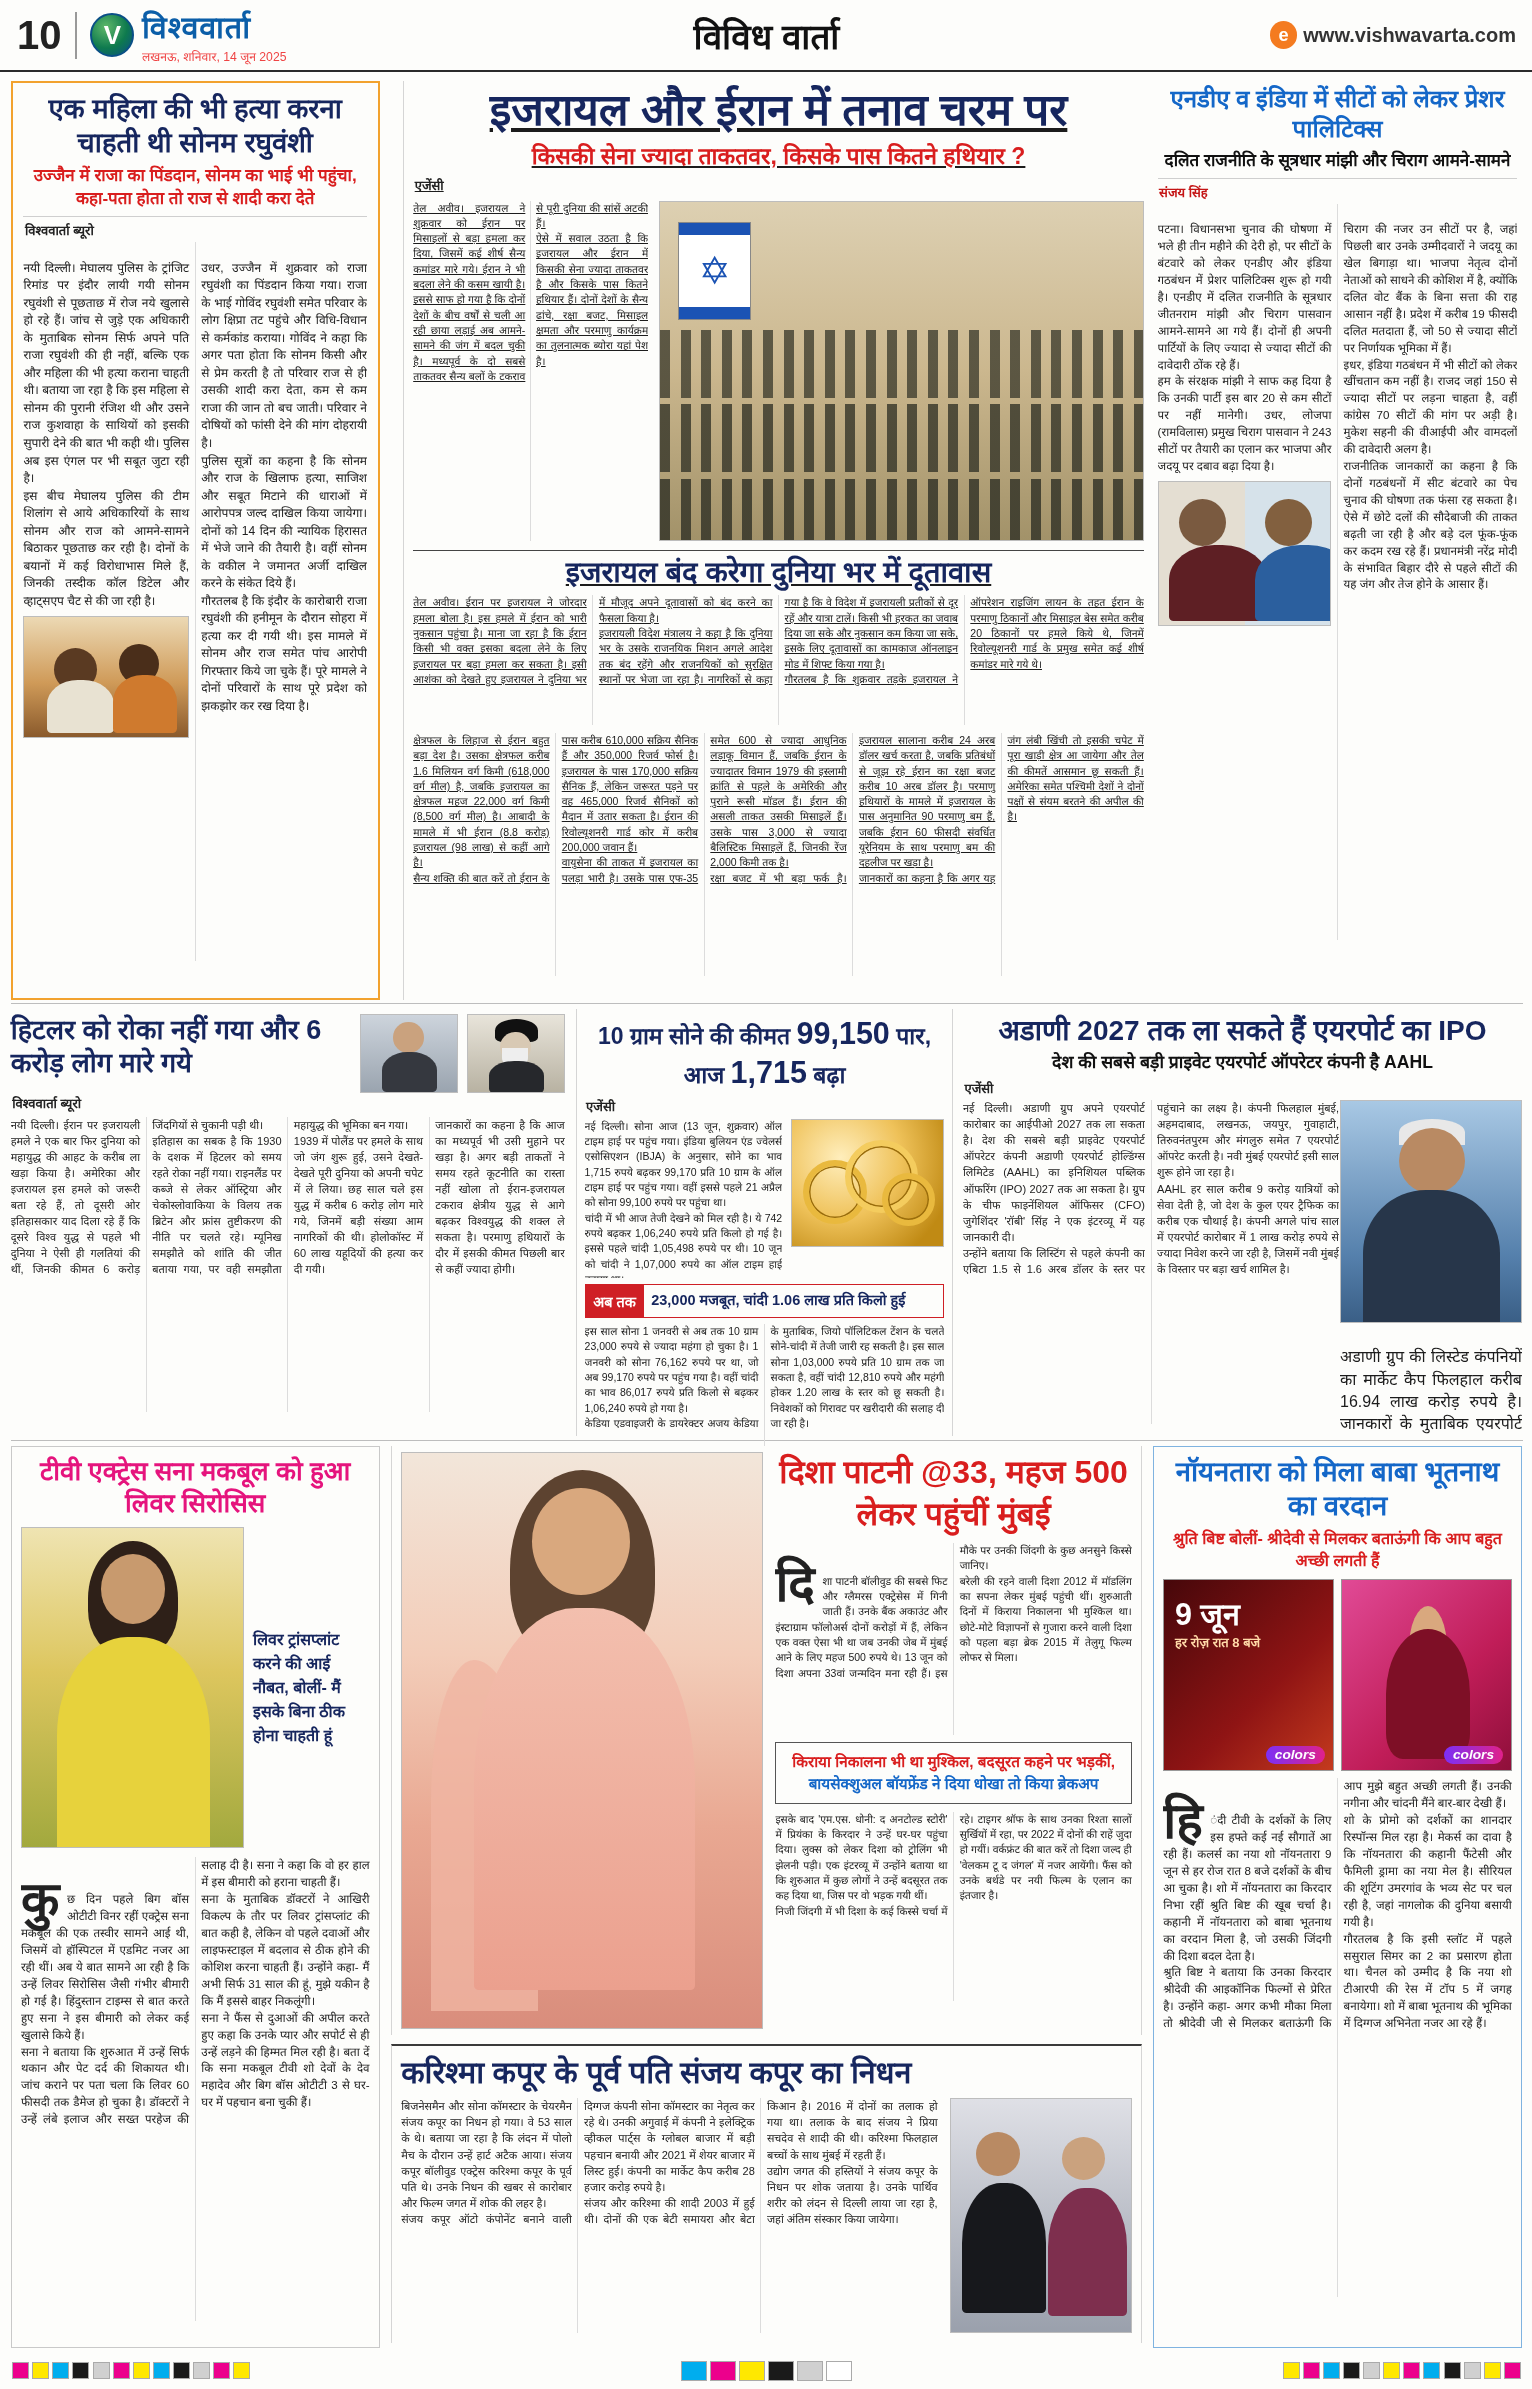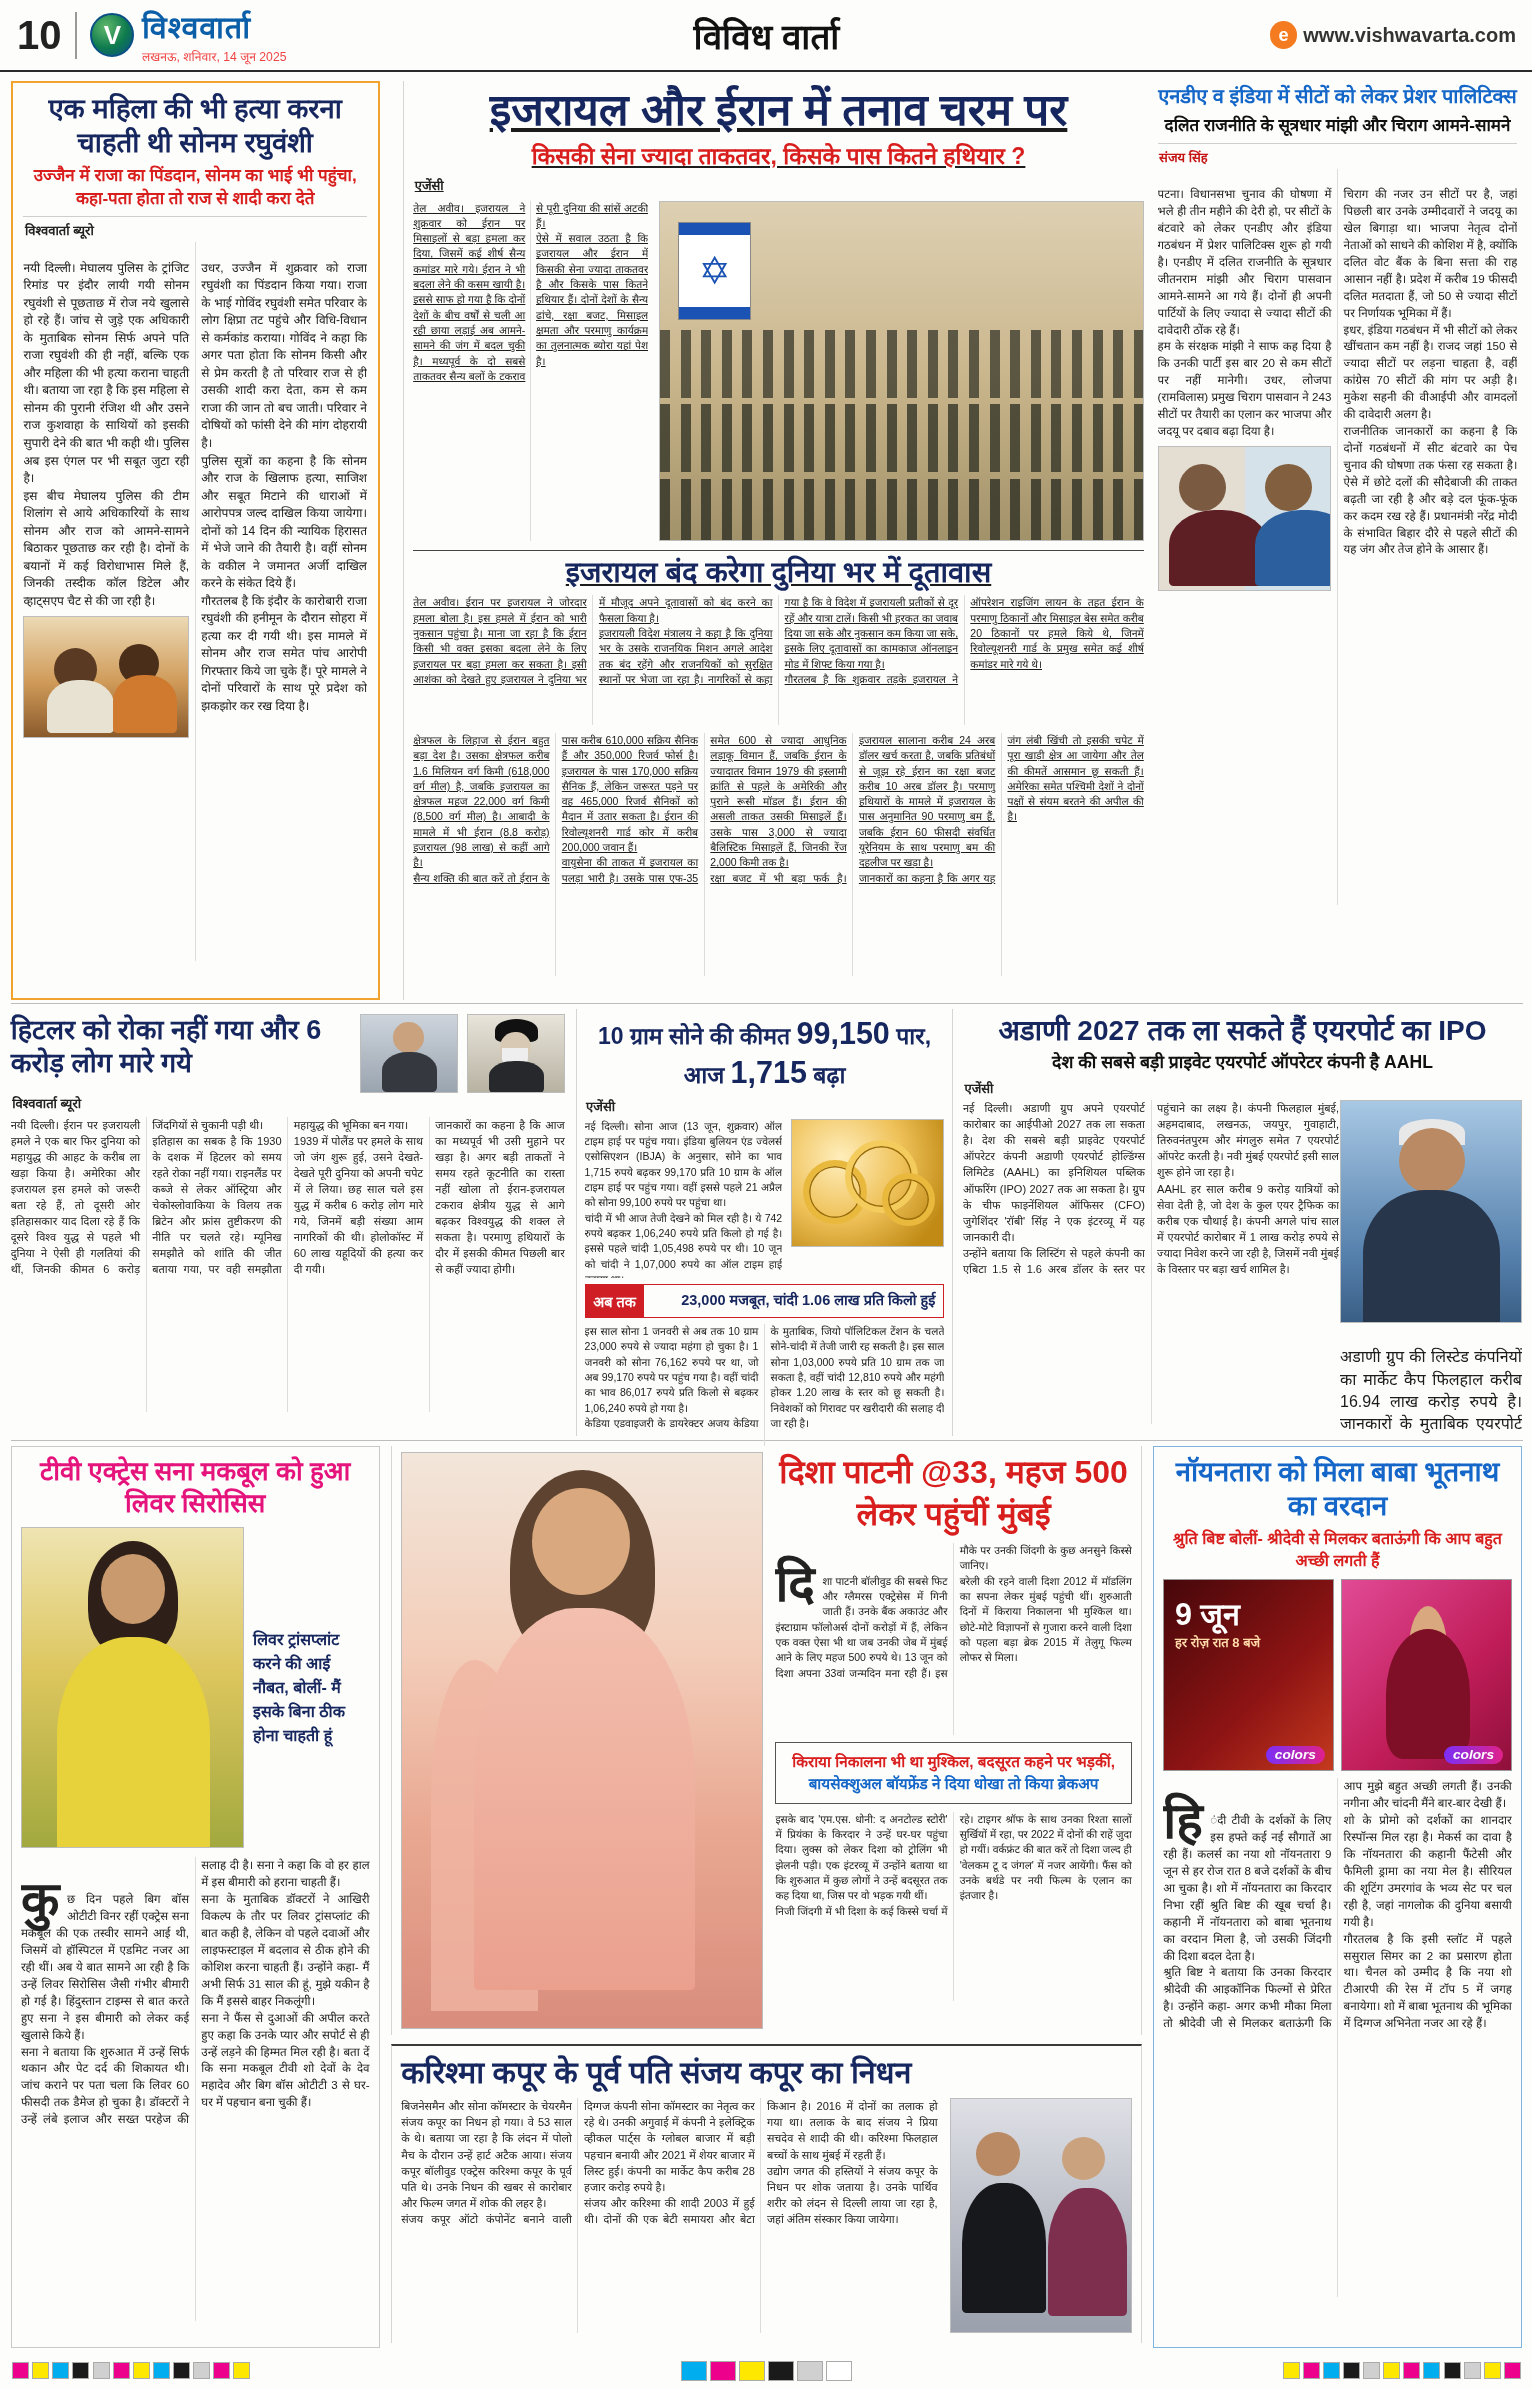--- a/index.html
+++ b/index.html
@@ -126,21 +126,21 @@
   .hit-top .hl { flex:1; font-size:27px; text-align:left; }
   #sec-hitler .byline { margin-top:1.5px; }
   #sec-hitler .body { height:295px; font-size:11px; margin-top:4.6px; }
 
   #sec-gold { left:576px; top:1009px; width:377px; height:427px; padding:4.6px 7.6px 0; border-left:0.8px solid #d5d5d5; border-right:0.8px solid #d5d5d5; }
   .gold-hl { text-align:center; font-weight:bold; color:#16265e; font-size:23px; line-height:1.3; }
   .gold-hl .num { font-size:30.5px; }
   #sec-gold .b1 { height:159px; font-size:10.5px; margin-top:3.1px; }
   .statbox { display:flex; align-items:stretch; border:1.5px solid #cf1f25; margin:6.1px 0; }
   .statbox .lab { background:#cf1f25; color:#fff; font-weight:bold; font-size:14.5px; padding:6.1px 7.6px; display:flex; align-items:center; }
-  .statbox .val { font-weight:bold; font-size:14.5px; color:#16265e; padding:6.1px 7.6px; line-height:1.3;margin-left:30px; }
+  .statbox .val { font-weight:bold; font-size:14.5px; color:#16265e; padding:6.1px 7.6px; line-height:1.3; }
   #sec-gold .b2 { height:128px; font-size:10.5px; }
 
   #sec-adani { left:963px; top:1009px; width:559px; height:427px; padding-top:4.6px; }
   #sec-adani .hl { font-size:28px; }
   #sec-adani .sub { font-size:17.6px; margin-top:3.1px; }
   .ad-row { display:flex; gap:1px; margin-top:3.1px; }
   .ad-row .body { flex:1; height:324px; font-size:11px; }
   .ad-right { width:182px; }
   .ad-right .cap { font-size:16px; height:89px; overflow:hidden; text-align:justify; white-space:pre-line; margin-top:23px; line-height:1.4; }
 
@@ -248,21 +248,21 @@
 गौरतलब है कि शुक्रवार तड़के इजरायल ने ऑपरेशन राइजिंग लायन के तहत ईरान के परमाणु ठिकानों और मिसाइल बेस समेत करीब 20 ठिकानों पर हमले किये थे, जिनमें रिवोल्यूशनरी गार्ड के प्रमुख समेत कई शीर्ष कमांडर मारे गये थे।</div>
     </div>
     <div class="body cols5 isr-stats">क्षेत्रफल के लिहाज से ईरान बहुत बड़ा देश है। उसका क्षेत्रफल करीब 1.6 मिलियन वर्ग किमी (618,000 वर्ग मील) है, जबकि इजरायल का क्षेत्रफल महज 22,000 वर्ग किमी (8,500 वर्ग मील) है। आबादी के मामले में भी ईरान (8.8 करोड़) इजरायल (98 लाख) से कहीं आगे है।
 सैन्य शक्ति की बात करें तो ईरान के पास करीब 610,000 सक्रिय सैनिक हैं और 350,000 रिजर्व फोर्स है। इजरायल के पास 170,000 सक्रिय सैनिक हैं, लेकिन जरूरत पड़ने पर वह 465,000 रिजर्व सैनिकों को मैदान में उतार सकता है। ईरान की रिवोल्यूशनरी गार्ड कोर में करीब 200,000 जवान हैं।
 वायुसेना की ताकत में इजरायल का पलड़ा भारी है। उसके पास एफ-35 समेत 600 से ज्यादा आधुनिक लड़ाकू विमान हैं, जबकि ईरान के ज्यादातर विमान 1979 की इस्लामी क्रांति से पहले के अमेरिकी और पुराने रूसी मॉडल हैं। ईरान की असली ताकत उसकी मिसाइलें हैं। उसके पास 3,000 से ज्यादा बैलिस्टिक मिसाइलें हैं, जिनकी रेंज 2,000 किमी तक है।
 रक्षा बजट में भी बड़ा फर्क है। इजरायल सालाना करीब 24 अरब डॉलर खर्च करता है, जबकि प्रतिबंधों से जूझ रहे ईरान का रक्षा बजट करीब 10 अरब डॉलर है। परमाणु हथियारों के मामले में इजरायल के पास अनुमानित 90 परमाणु बम हैं, जबकि ईरान 60 फीसदी संवर्धित यूरेनियम के साथ परमाणु बम की दहलीज पर खड़ा है।
 जानकारों का कहना है कि अगर यह जंग लंबी खिंची तो इसकी चपेट में पूरा खाड़ी क्षेत्र आ जायेगा और तेल की कीमतें आसमान छू सकती हैं। अमेरिका समेत पश्चिमी देशों ने दोनों पक्षों से संयम बरतने की अपील की है।</div>
   </section>
 
   <section class="sec" id="sec-ndia">
-    <h1 class="h-blue" style="font-size:20px;">एनडीए व इंडिया में सीटों को लेकर प्रेशर पालिटिक्स</h1>
+    <h1 class="h-blue" style="font-size:24px;">एनडीए व इंडिया में सीटों को लेकर प्रेशर पालिटिक्स</h1>
     <div class="subhead-blk" style="font-size:17px; margin-top:6.1px;">दलित राजनीति के सूत्रधार मांझी और चिराग आमने-सामने</div>
     <div class="thin"></div>
     <div class="byline red">संजय सिंह</div>
     <div class="body cols2">
       <span>पटना। विधानसभा चुनाव की घोषणा में भले ही तीन महीने की देरी हो, पर सीटों के बंटवारे को लेकर एनडीए और इंडिया गठबंधन में प्रेशर पालिटिक्स शुरू हो गयी है। एनडीए में दलित राजनीति के सूत्रधार जीतनराम मांझी और चिराग पासवान आमने-सामने आ गये हैं। दोनों ही अपनी पार्टियों के लिए ज्यादा से ज्यादा सीटों की दावेदारी ठोंक रहे हैं।
 हम के संरक्षक मांझी ने साफ कह दिया है कि उनकी पार्टी इस बार 20 से कम सीटों पर नहीं मानेगी। उधर, लोजपा (रामविलास) प्रमुख चिराग पासवान ने 243 सीटों पर तैयारी का एलान कर भाजपा और जदयू पर दबाव बढ़ा दिया है।</span>
       <div class="ph ph-neta">
         <div class="p-head f1"></div>
         <div class="p-body f1b"></div>
         <div class="p-head f2"></div>

